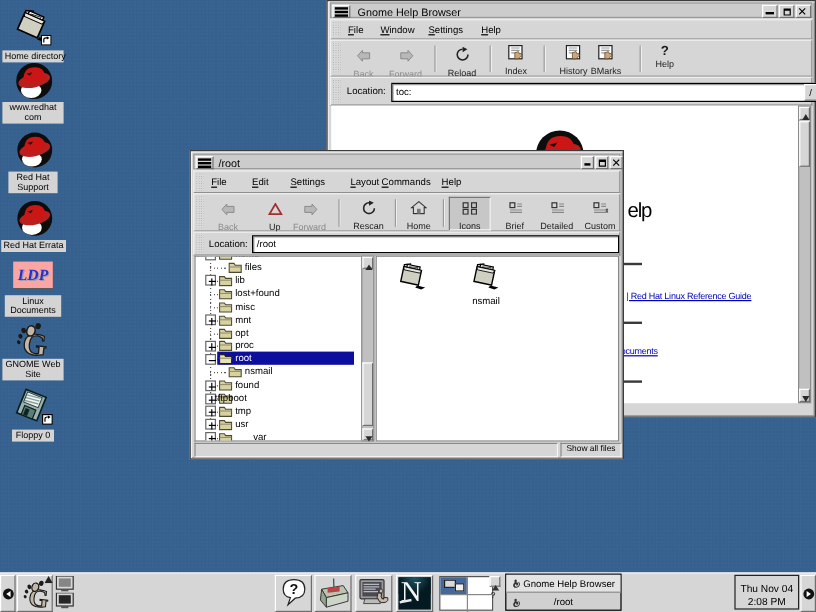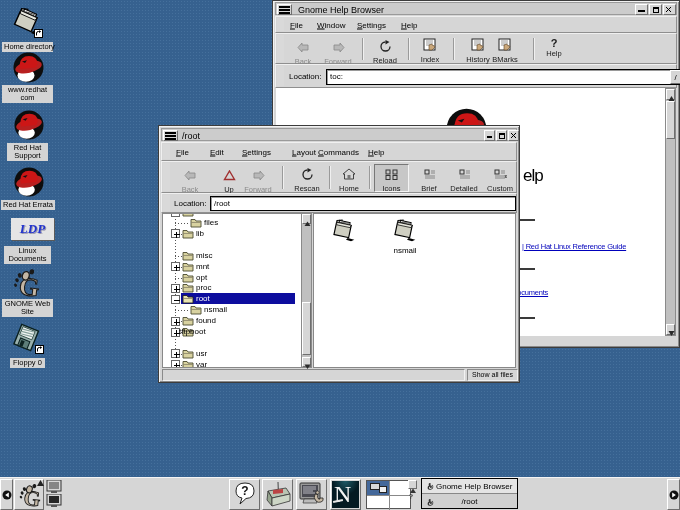--- a/index.html
+++ b/index.html
@@ -64,21 +64,21 @@
 
 <svg class="abs" style="left:14px;top:167px" width="30" height="30" viewBox="0 0 31 31">
  <circle cx="15.5" cy="15.5" r="15" fill="#0d0d0d"></circle>
  <ellipse cx="13" cy="23.5" rx="8.5" ry="6.2" fill="#fff"></ellipse>
  <ellipse cx="15.5" cy="15" rx="13.5" ry="5.8" fill="#b82020" transform="rotate(-13 15.5 15)"></ellipse>
  <path d="M6.5 13.5 Q7 4 16 4 Q24 4 24.5 11.5 L23 15.5 L7.5 17Z" fill="#cc1616"></path>
  <path d="M9 9.5 L14 8.2 L12 11Z" fill="#111"></path>
 </svg>
 <div class="lbl" style="left:1px;top:200px;width:54px">Red Hat Errata</div>
 
-<div class="abs" style="left:11px;top:218px;width:43px;height:22px;background:#e5e5e5;box-shadow:1px 1px 0 #5a5a5a">
+<div class="abs" style="left:11px;top:218px;width:33px;height:22px;background:#fca5a5;box-shadow:1px 1px 0 #5a5a5a">
     <div style="font-family:'Liberation Serif',serif;font-style:italic;font-weight:bold;font-size:13px;color:#2233cc;text-shadow:1px 1px 0 #9a9ab0;text-align:center;line-height:21px">LDP</div>
   </div>
 <div class="lbl" style="left:4px;top:246px;width:47px">Linux<br>Documents</div>
 
 <svg class="abs" style="left:12px;top:267px" width="29" height="30" viewBox="0 0 29 30">
  <text x="7" y="28.5" font-size="26" font-weight="bold" font-family="'Liberation Serif',serif" fill="#c3b6a4" stroke="#1a1a1a" stroke-width="1.1" transform="rotate(6 16 20)">G</text>
  <ellipse cx="13.8" cy="8.8" rx="3.4" ry="4.3" fill="#c3b6a4" stroke="#1a1a1a" stroke-width="1.3" transform="rotate(16 13.8 8.8)"></ellipse>
  <ellipse cx="7.8" cy="8.4" rx="1.9" ry="2.3" fill="#1a1a1a" transform="rotate(-24 7.8 8.4)"></ellipse>
  <ellipse cx="5" cy="13.2" rx="1.7" ry="2" fill="#1a1a1a" transform="rotate(-30 5 13.2)"></ellipse>
  <ellipse cx="3.6" cy="18.2" rx="1.4" ry="1.7" fill="#1a1a1a" transform="rotate(-35 3.6 18.2)"></ellipse>
@@ -349,20 +349,28 @@
         <span style="position:absolute;left:8px;top:0.5px;width:9px;height:9px;background:#fff;border:1px solid #666">
           <span style="position:absolute;left:1.5px;top:4px;width:6px;height:1px;background:#000"></span>
           <span style="position:absolute;left:4px;top:1.5px;width:1px;height:6px;background:#000"></span>
         </span>
         <svg width="12" height="10" style="position:absolute;left:19px;top:0">
           <path d="M1 3 L1 1.5 L5 1.5 L6 3 L11 3 L11 9 L1 9Z" fill="#d8d2a0" stroke="#4a4a30" stroke-width=".9"></path>
           <path d="M1 4.5 L11 4.5" stroke="#8a8468" stroke-width=".8"></path>
         </svg>
         <span style="position:absolute;left:33px;top:0px;color:#000">lib</span>
       </div>
+  <div class="trow" style="top:25.8px;right:0">
+        <span style="position:absolute;left:12px;top:5px;width:8px;height:1px;background:repeating-linear-gradient(90deg,#555 0,#555 1px,transparent 1px,transparent 3px)"></span>
+        <svg width="12" height="10" style="position:absolute;left:19px;top:0">
+          <path d="M1 3 L1 1.5 L5 1.5 L6 3 L11 3 L11 9 L1 9Z" fill="#d8d2a0" stroke="#4a4a30" stroke-width=".9"></path>
+          <path d="M1 4.5 L11 4.5" stroke="#8a8468" stroke-width=".8"></path>
+        </svg>
+        <span style="position:absolute;left:33px;top:0px;color:#000">lost+found</span>
+      </div>
   <div class="trow" style="top:36.7px;right:0">
         <span style="position:absolute;left:12px;top:5px;width:8px;height:1px;background:repeating-linear-gradient(90deg,#555 0,#555 1px,transparent 1px,transparent 3px)"></span>
         <svg width="12" height="10" style="position:absolute;left:19px;top:0">
           <path d="M1 3 L1 1.5 L5 1.5 L6 3 L11 3 L11 9 L1 9Z" fill="#d8d2a0" stroke="#4a4a30" stroke-width=".9"></path>
           <path d="M1 4.5 L11 4.5" stroke="#8a8468" stroke-width=".8"></path>
         </svg>
         <span style="position:absolute;left:33px;top:0px;color:#000">misc</span>
       </div>
   <div class="trow" style="top:47.6px;right:0">
         <span style="position:absolute;left:12px;top:5px;width:8px;height:1px;background:repeating-linear-gradient(90deg,#555 0,#555 1px,transparent 1px,transparent 3px)"></span>
@@ -433,20 +441,32 @@
         <span style="position:absolute;left:8px;top:0.5px;width:9px;height:9px;background:#fff;border:1px solid #666">
           <span style="position:absolute;left:1.5px;top:4px;width:6px;height:1px;background:#000"></span>
           <span style="position:absolute;left:4px;top:1.5px;width:1px;height:6px;background:#000"></span>
         </span>
         <svg width="12" height="10" style="position:absolute;left:19px;top:0">
           <path d="M1 3 L1 1.5 L5 1.5 L6 3 L11 3 L11 9 L1 9Z" fill="#d8d2a0" stroke="#4a4a30" stroke-width=".9"></path>
           <path d="M1 4.5 L11 4.5" stroke="#8a8468" stroke-width=".8"></path>
         </svg>
         <span style="position:absolute;left:16px;top:0px;color:#000">tftpboot</span>
       </div>
+  <div class="trow" style="top:123.9px;right:0">
+        <span style="position:absolute;left:12px;top:5px;width:8px;height:1px;background:repeating-linear-gradient(90deg,#555 0,#555 1px,transparent 1px,transparent 3px)"></span>
+        <span style="position:absolute;left:8px;top:0.5px;width:9px;height:9px;background:#fff;border:1px solid #666">
+          <span style="position:absolute;left:1.5px;top:4px;width:6px;height:1px;background:#000"></span>
+          <span style="position:absolute;left:4px;top:1.5px;width:1px;height:6px;background:#000"></span>
+        </span>
+        <svg width="12" height="10" style="position:absolute;left:19px;top:0">
+          <path d="M1 3 L1 1.5 L5 1.5 L6 3 L11 3 L11 9 L1 9Z" fill="#d8d2a0" stroke="#4a4a30" stroke-width=".9"></path>
+          <path d="M1 4.5 L11 4.5" stroke="#8a8468" stroke-width=".8"></path>
+        </svg>
+        <span style="position:absolute;left:33px;top:0px;color:#000">tmp</span>
+      </div>
   <div class="trow" style="top:134.8px;right:0">
         <span style="position:absolute;left:12px;top:5px;width:8px;height:1px;background:repeating-linear-gradient(90deg,#555 0,#555 1px,transparent 1px,transparent 3px)"></span>
         <span style="position:absolute;left:8px;top:0.5px;width:9px;height:9px;background:#fff;border:1px solid #666">
           <span style="position:absolute;left:1.5px;top:4px;width:6px;height:1px;background:#000"></span>
           <span style="position:absolute;left:4px;top:1.5px;width:1px;height:6px;background:#000"></span>
         </span>
         <svg width="12" height="10" style="position:absolute;left:19px;top:0">
           <path d="M1 3 L1 1.5 L5 1.5 L6 3 L11 3 L11 9 L1 9Z" fill="#d8d2a0" stroke="#4a4a30" stroke-width=".9"></path>
           <path d="M1 4.5 L11 4.5" stroke="#8a8468" stroke-width=".8"></path>
         </svg>
@@ -455,21 +475,21 @@
   <div class="trow" style="top:145.7px;right:0">
         <span style="position:absolute;left:12px;top:5px;width:8px;height:1px;background:repeating-linear-gradient(90deg,#555 0,#555 1px,transparent 1px,transparent 3px)"></span>
         <span style="position:absolute;left:8px;top:0.5px;width:9px;height:9px;background:#fff;border:1px solid #666">
           <span style="position:absolute;left:1.5px;top:4px;width:6px;height:1px;background:#000"></span>
           <span style="position:absolute;left:4px;top:1.5px;width:1px;height:6px;background:#000"></span>
         </span>
         <svg width="12" height="10" style="position:absolute;left:19px;top:0">
           <path d="M1 3 L1 1.5 L5 1.5 L6 3 L11 3 L11 9 L1 9Z" fill="#d8d2a0" stroke="#4a4a30" stroke-width=".9"></path>
           <path d="M1 4.5 L11 4.5" stroke="#8a8468" stroke-width=".8"></path>
         </svg>
-        <span style="position:absolute;left:33px;top:0px;color:#000">var</span>
+        <span style="position:absolute;left:48px;top:0px;color:#000">var</span>
       </div>
  </div>
  <div class="sb" style="left:142px;top:87px;width:11px;bottom:14px">
   <div class="sbb" style="left:0;top:0;width:9px;height:10px"><svg width="9" height="10">
           <path d="M4.5 2.5 L7.5 7 L1.5 7Z" fill="#2a2a2a"></path>
         </svg></div>
   <div class="sbb" style="left:0;top:88px;width:9px;height:53px"></div>
   <div class="sbb" style="left:0;bottom:0;width:9px;height:10px"><svg width="9" height="10">
           <path d="M4.5 7 L7.5 2.5 L1.5 2.5Z" fill="#2a2a2a"></path>
         </svg></div>
@@ -579,18 +599,22 @@
         </svg>
    <span style="position:absolute;left:14px;top:3px;font-size:8px;white-space:nowrap">Gnome Help Browser</span>
   </div>
   <div style="position:absolute;left:0;top:16px;width:95px;height:14px">
    <svg width="8" height="10" style="position:absolute;left:4px;top:2px" viewBox="0 0 29 30">
           <path d="M9 28 Q3.4 24 6.8 17.2 Q9 13 13.5 12.4 Q20 11.6 21.4 16.4 Q22.6 21 18 21.8 Q14.4 22.3 14 19.4 L16.8 19 Q16.2 17.6 14.2 17.8 Q11 18.2 10.8 21.4 Q10.6 25.6 15.4 25.8 Q22 25.8 23.6 19.6 Q24.4 15 21 12.6 L23 10.6 Q27.6 14.4 26.2 20.4 Q24.6 27.6 16.6 28.6 Q12 29.2 9 28Z M10 12 Q8 5 13 4 Q18 3.4 17 9 Q16.3 12 13 13 Q10.6 13.4 10 12Z" fill="#333"></path>
         </svg>
    <span style="position:absolute;left:0;right:0;top:2px;font-size:8px;text-align:center">/root</span>
   </div>
  </div>
+ <div class="abs" style="left:612px;top:1px;width:54px;height:29px;border:1px solid #222;background:#d6d6d6;text-align:center">
+  <div style="font-size:8.5px;margin-top:5px;white-space:nowrap">Thu Nov 04</div>
+  <div style="font-size:8.5px;margin-top:1px;white-space:nowrap">2:08 PM</div>
+ </div>
  <div class="sbb" style="left:667px;top:1px;width:13px;height:31px"></div>
  <svg class="abs" style="left:669px;top:12px" width="10" height="10">
       <circle cx="5" cy="5" r="4.5" fill="#111"></circle>
       <path d="M3.2 2.5 L6.8 5 L3.2 7.5Z" fill="#fff"></path>
     </svg>
 </div>
 
 </body></html>

